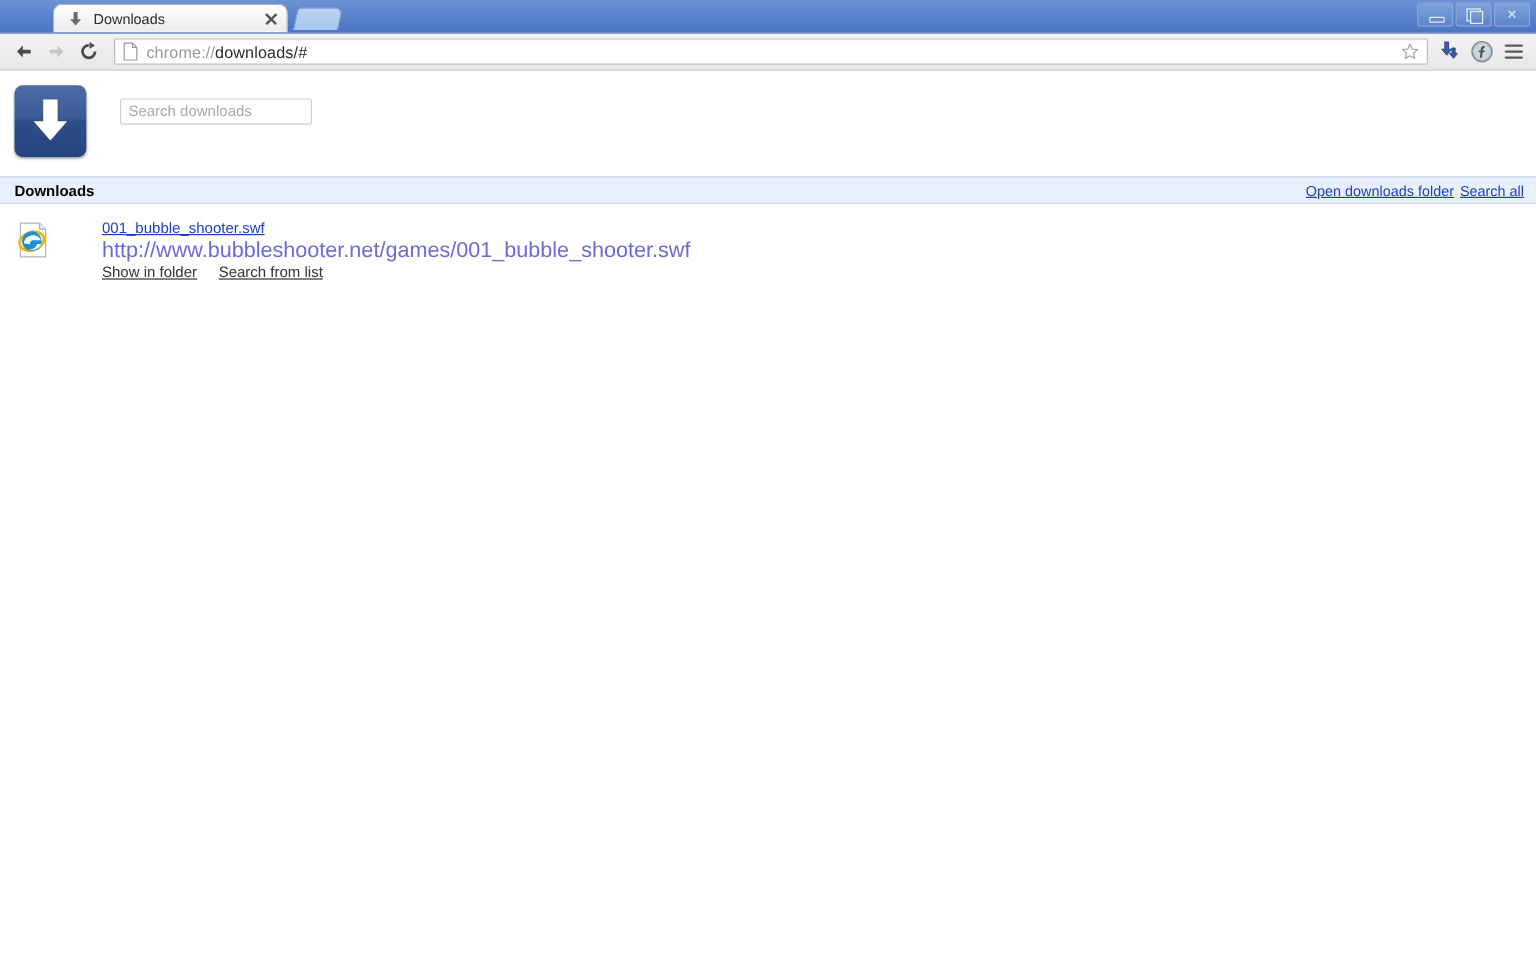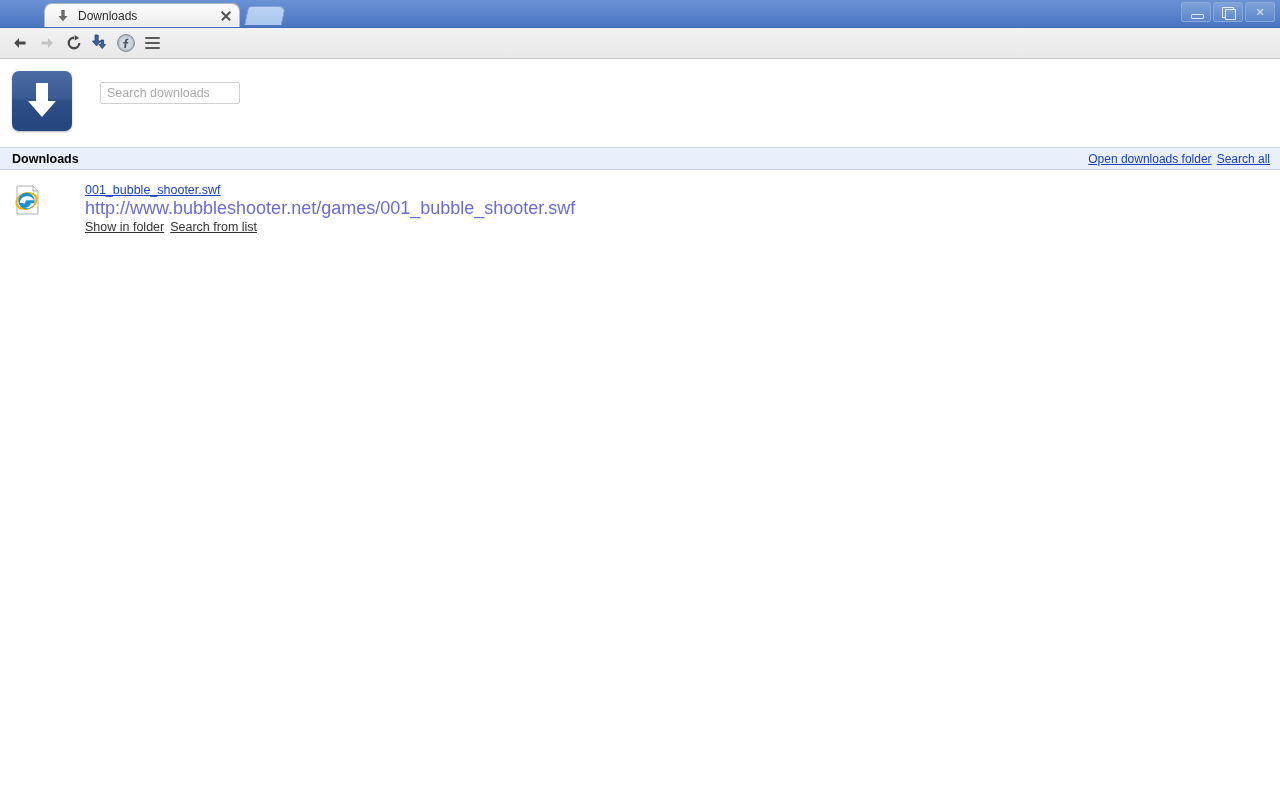--- a/index.html
+++ b/index.html
@@ -256,21 +256,21 @@
     display: flex;
     align-items: center;
     justify-content: center;
     flex: 0 0 60px;
   }
   .search-wrap {
     margin-left: 28px;
     margin-top: 11px;
   }
   .search-input {
-    width: 140px;
+    width: 160px;
     height: 22px;
     border: 1px solid #d0d0d0;
     border-radius: 2px;
     padding: 0 6px;
     font-size: 12.5px;
     font-family: "Liberation Sans", sans-serif;
     color: #333;
     box-sizing: border-box;
     outline: none;
   }
@@ -341,21 +341,21 @@
   .dl-url {
     font-size: 18px;
     color: #6b6bd6;
     line-height: 17px;
     margin-top: 2px;
   }
   .dl-actions {
     margin-top: 2px;
     font-size: 12.5px;
     display: flex;
-    gap: 6px;
+    gap: 18px;
     line-height: 16px;
   }
   .dl-actions a {
     color: #333;
     text-decoration: underline;
     cursor: pointer;
   }
 </style>
 </head>
 <body>
@@ -404,20 +404,34 @@
       </svg>
     </div>
 
     <div class="nav-btn">
       <svg width="18" height="18" viewBox="0 0 18 18">
         <path d="M9 2.6 A6.4 6.4 0 1 0 15.4 9 H13.1 A4.1 4.1 0 1 1 9 4.9 Z" fill="#4a4a4a"></path>
         <path d="M9.6 1 L14.2 4 L9.6 6.6 Z" fill="#4a4a4a"></path>
       </svg>
     </div>
 
+    <div class="omnibox">
+      <span class="omnibox-icon">
+        <svg width="14" height="16" viewBox="0 0 14 16">
+          <path d="M1.5 1 H8.5 L12 4.5 V15 H1.5 Z" fill="#ffffff" stroke="#9a9a9a" stroke-width="1"></path>
+          <path d="M8.5 1 V4.5 H12" fill="none" stroke="#9a9a9a" stroke-width="1"></path>
+        </svg>
+      </span>
+      <span class="omnibox-url"><span class="scheme">chrome://</span><span>downloads/#</span></span>
+      <span class="star-btn">
+        <svg width="16" height="16" viewBox="0 0 16 16">
+          <path d="M8 1.8 L9.85 5.9 L14.2 6.35 L10.95 9.35 L11.85 13.7 L8 11.45 L4.15 13.7 L5.05 9.35 L1.8 6.35 L6.15 5.9 Z" fill="none" stroke="#a8a8a8" stroke-width="1.1" stroke-linejoin="round"></path>
+        </svg>
+      </span>
+    </div>
 
     <div class="tb-icon">
       <svg width="22" height="20" viewBox="0 0 22 20">
         <path d="M6 2 H9.2 V8 H11.8 L7.6 13 L3.4 8 H6 Z" fill="#3f5f9e" stroke="#2b4578" stroke-width="0.8"></path>
         <path d="M12 7 H14.6 V11.5 H16.6 L13.3 15.6 L10 11.5 H12 Z" fill="#3f5f9e" stroke="#2b4578" stroke-width="0.8"></path>
       </svg>
     </div>
 
     <div class="tb-icon">
       <svg width="20" height="20" viewBox="0 0 20 20">

